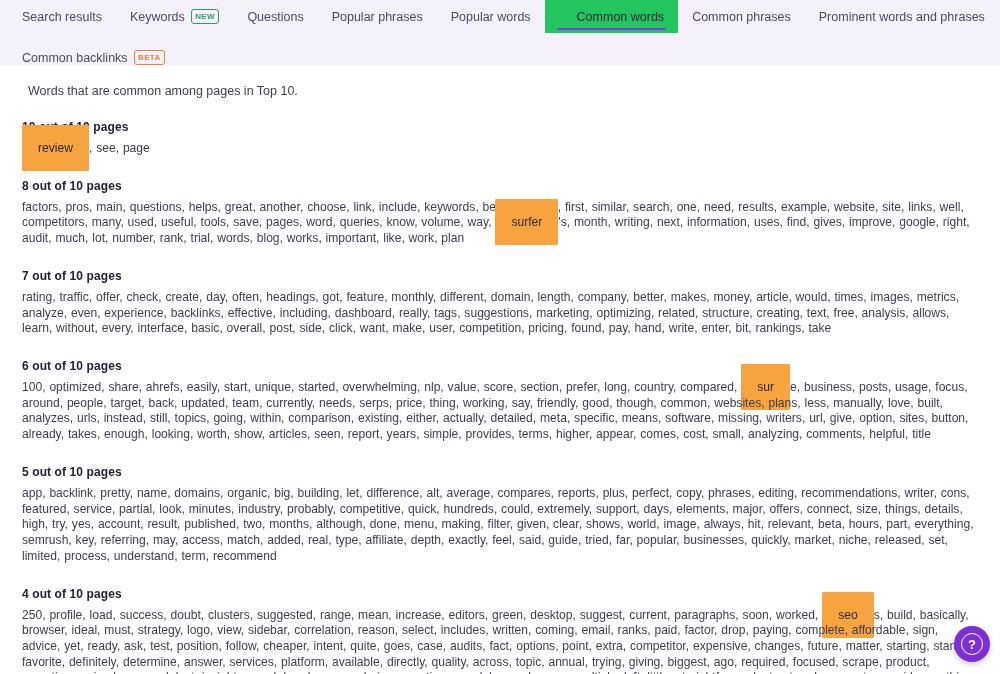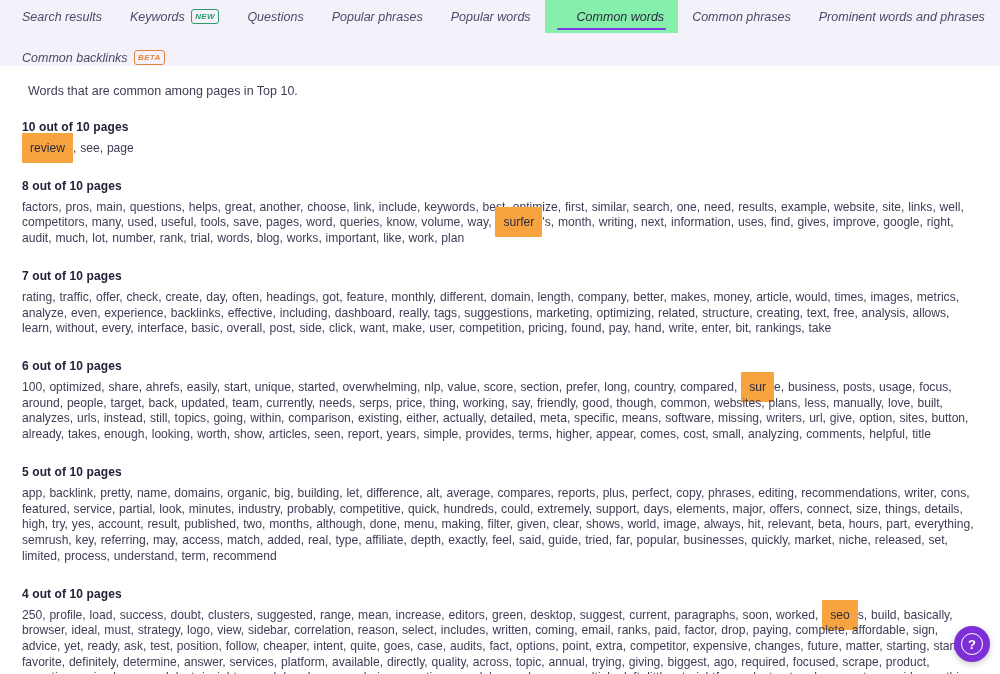--- a/index.html
+++ b/index.html
@@ -19,37 +19,36 @@
     padding: 0;
     position: relative;
     height: 66px;
   }
   .tabrow {
     display: flex;
     align-items: stretch;
     flex-wrap: wrap;
     height: 82px;
     padding-left: 8px;
-    font-style: italic;
   }
   .tab {
     display: flex;
     align-items: center;
     gap: 6px;
     height: 33px;
     padding: 0 14px;
     font-size: 12.5px;
     color: #4a4a68;
     white-space: nowrap;
     cursor: pointer;
     position: relative;
     background: transparent;
   }
   .tab.active {
-    background: #86efac;
+    background: #22c55e;
     color: #2b2b3d;
     padding-left: 32px;
   }
   .tab.active .underline {
     position: absolute;
     left: 12px;
     right: 12px;
     bottom: 3px;
     height: 2.5px;
     background: #7c38e8;
@@ -93,21 +92,21 @@
     font-size: 12.1px;
     line-height: 1.30;
     color: #3d3d55;
     margin: 0 0 0 2px;
     max-width: 962px;
     word-spacing: .5px;
   }
   mark.hl {
     background: #f7a440;
     color: #2b2b3d;
-    padding: 8px;
+    padding: 16px;
     border-radius: 1px;
   }
 
   
   .help-fab {
     position: absolute;
     right: 10px;
     bottom: 12px;
     width: 36px;
     height: 36px;

